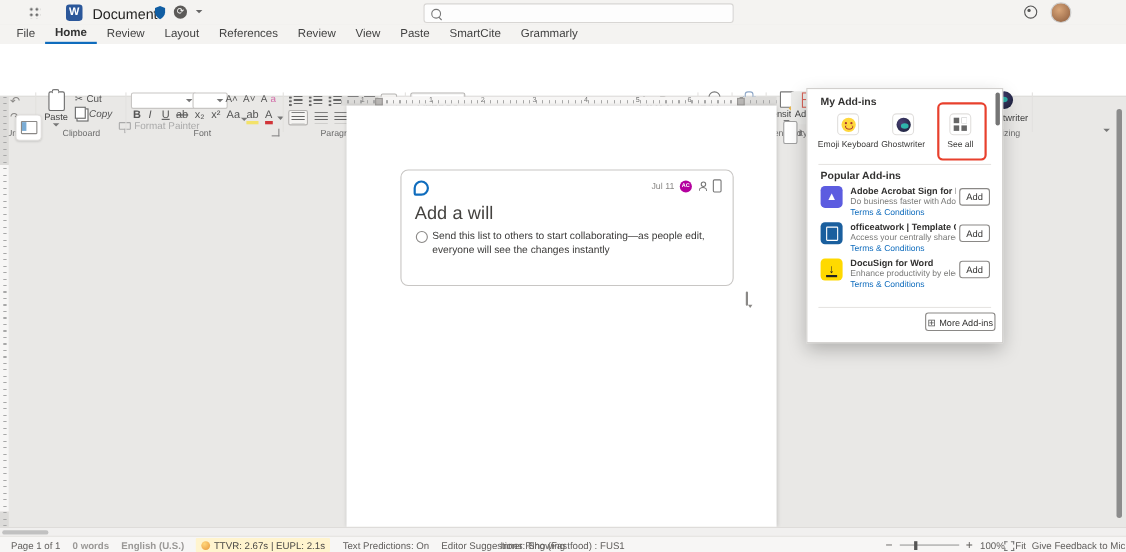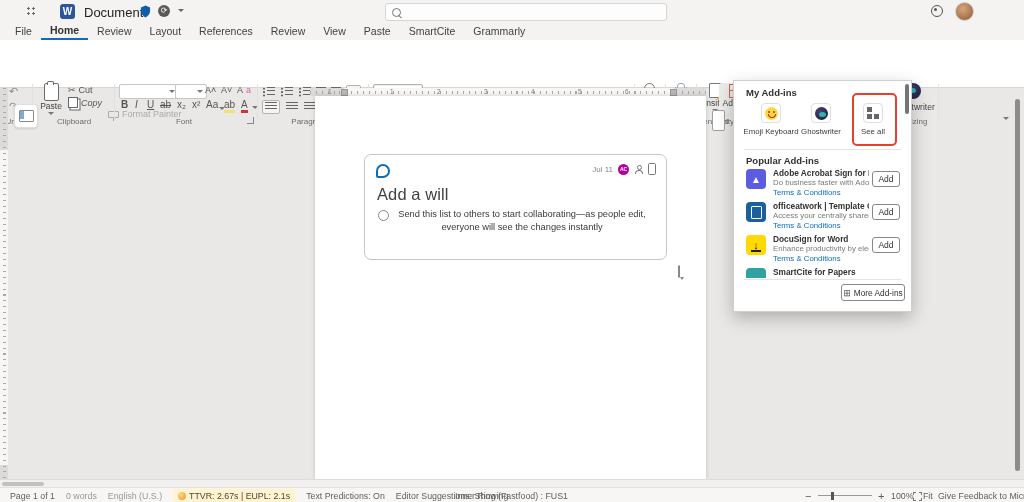--- a/index.html
+++ b/index.html
@@ -148,21 +148,21 @@
       background:#fff;display:flex;align-items:center;justify-content:center;gap:3px;font-size:8.3px;color:#323130;}
   .pnl-scroll{position:absolute;left:171px;top:3px;width:4px;height:30px;background:#757575;border-radius:2px;}
   
   #vscroll{left:1014px;top:99px;width:6px;height:372px;}
   #vscroll .thumb{position:absolute;left:1px;width:5px;height:100%;background:#8c8c8c;border-radius:3px;}
   #hscroll{left:0;top:479px;width:1024px;height:8px;background:#f1f0ef;border-top:1px solid #dedcda;}
   #hscroll .thumb{position:absolute;left:2px;top:2px;width:42px;height:4px;background:#c1c1c1;border-radius:2px;}
   #statusbar{left:0;top:487px;width:1024px;height:15px;background:#f7f6f5;border-top:1px solid #e3e1df;
       font-size:8.8px;color:#605e5c;display:flex;align-items:center;}
   .st{white-space:nowrap;}
-  .muted{color:#9a9896;}
+  .muted{color:#9a9896;font-weight:bold;}
   .perfchip{background:#fff4ce;padding:0 5px;height:13px;display:flex;align-items:center;gap:3px;border-radius:1px;color:#484644;}
   .perfdot{width:8px;height:8px;border-radius:50%;background:radial-gradient(circle at 35% 30%,#ffd77a,#e8963c);}
   .zoomtrack{width:54px;height:1px;background:#999;position:relative;}
   .zoomthumb{position:absolute;left:13px;top:-3.5px;width:2.5px;height:8px;background:#555;}
   .ico-fit{width:7px;height:7px;border:1px dashed #777;}
 </style>
 </head>
 <body>
 
 <div id="app">
@@ -386,21 +386,21 @@
       <div id="loopcard" class="abs">
         <span class="ico-loop abs" style="left:11px;top:9px;"></span>
         <div class="abs" style="right:10px;top:8px;display:flex;align-items:center;gap:5px;">
           <span class="card-date">Jul 11</span>
           <span class="mini-avatar">AC</span>
           <span class="ico-person2"></span>
           <span class="ico-phone"></span>
         </div>
         <div class="card-title abs" style="left:12px;top:30px;">Add a will</div>
         <span class="radio abs" style="left:13px;top:55px;"></span>
-        <div class="card-body abs" style="left:28px;top:53px;width:258px;text-align:center;">Send this list to others to start collaborating—as people edit, everyone will see the changes instantly</div>
+        <div class="card-body abs" style="left:28px;top:53px;width:258px;">Send this list to others to start collaborating—as people edit, everyone will see the changes instantly</div>
       </div>
       <span class="ico-bubble2 abs" style="left:363px;top:170px;"></span>
     </div>
     <div class="abs margin-marker" style="left:712px;top:22px;"></div>
   </div>
 
   <div id="addins-panel" class="abs">
     <div class="pnl-h" style="left:12px;top:6px;">My Add-ins</div>
     <div class="seeall-highlight"></div>
     <div class="tile" style="left:9px;top:22px;">
@@ -437,24 +437,20 @@
       <div class="pd">Access your centrally shared template...</div>
       <div class="pl">Terms &amp; Conditions</div>
       <div class="padd">Add</div>
     </div>
     <div class="prow" style="top:153px;">
       <div class="pico ico-docu">↓</div>
       <div class="pt">DocuSign for Word</div>
       <div class="pd">Enhance productivity by electronically ...</div>
       <div class="pl">Terms &amp; Conditions</div>
       <div class="padd">Add</div>
-    </div>
-    <div class="prow" style="top:186px;height:12px;overflow:hidden;">
-      <div class="pico ico-smartcite" style="height:10px;border-radius:4px 4px 0 0;"></div>
-      <div class="pt">SmartCite for Papers</div>
     </div>
     <div class="pnl-div" style="top:198px;"></div>
     <div class="morebtn">
       <span style="font-size:9px;color:#555;">⊞</span>
       <span>More Add-ins</span>
     </div>
     <div class="pnl-scroll"></div>
   </div>
 
   <div id="vscroll" class="abs">

